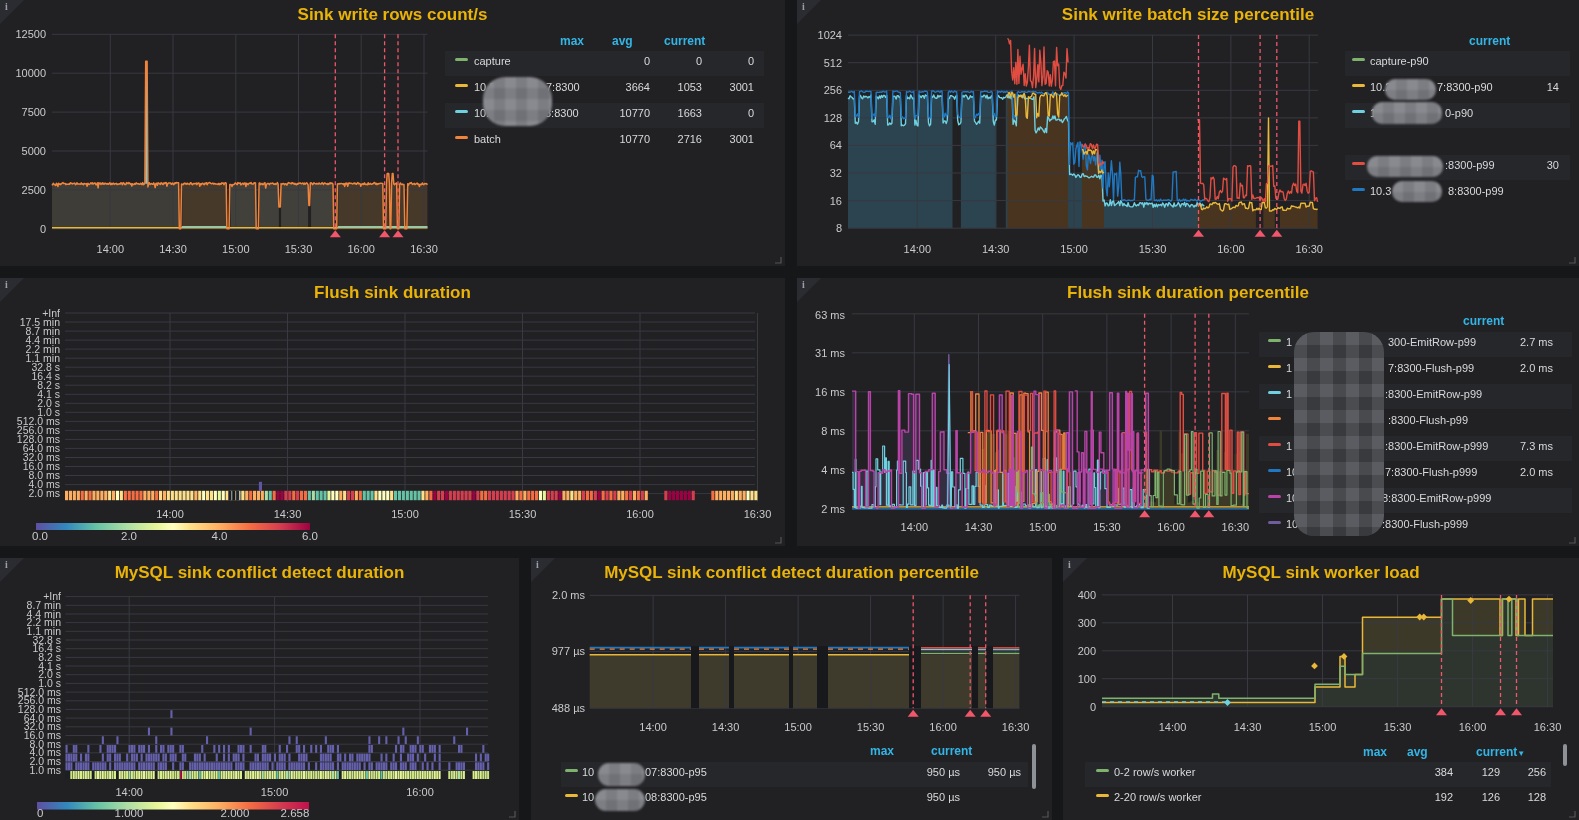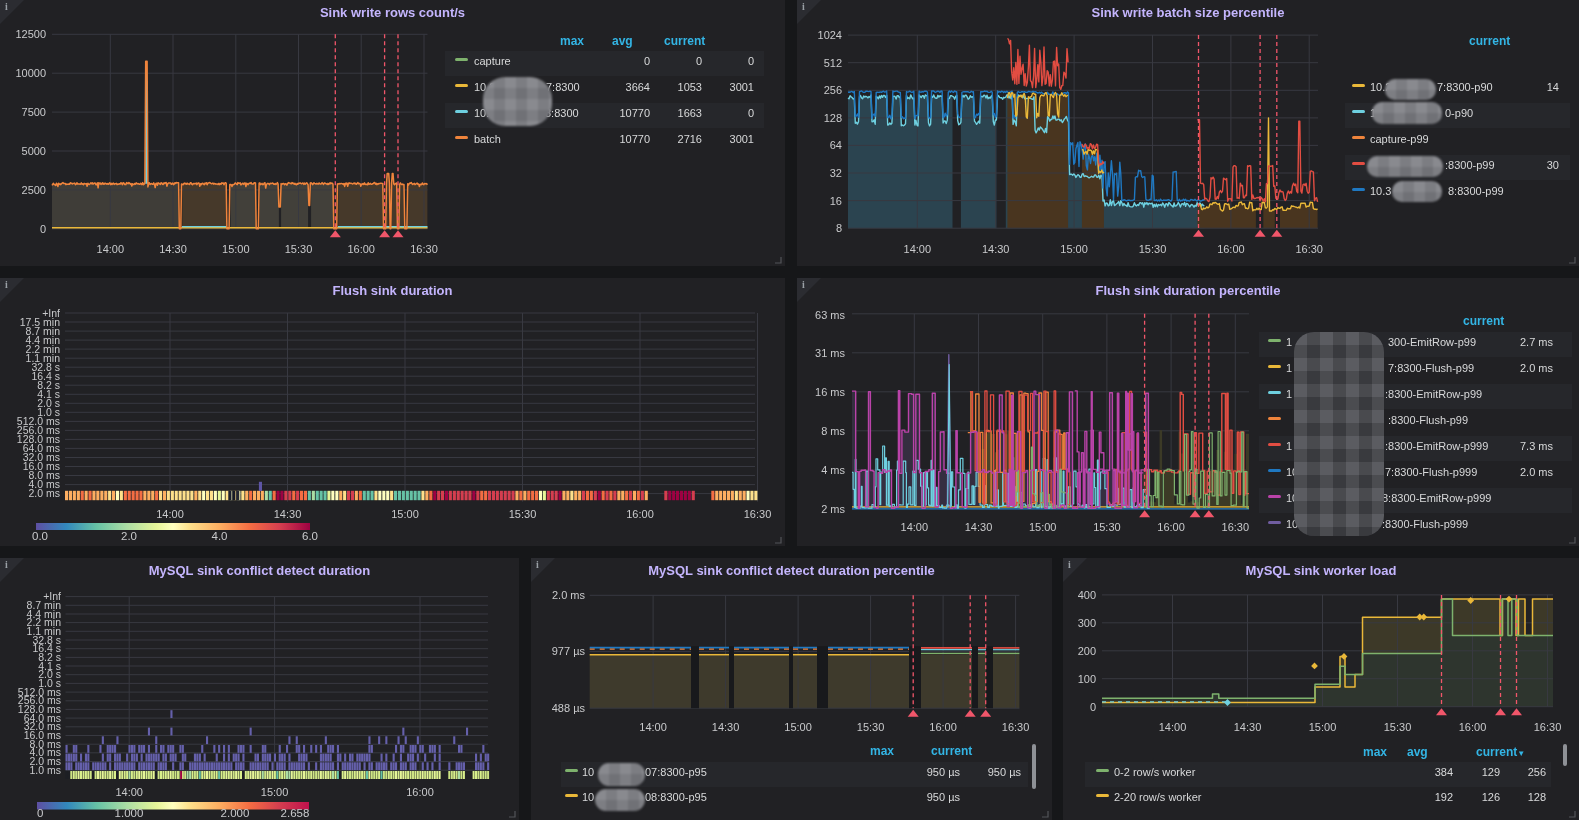--- a/index.html
+++ b/index.html
@@ -1,16 +1,16 @@
 <!DOCTYPE html>
 <html><head><meta charset="utf-8"><style>
 *{margin:0;padding:0;box-sizing:border-box}
 body{width:1579px;height:820px;background:#161719;font-family:"Liberation Sans",sans-serif;position:relative;overflow:hidden}
 .panel{position:absolute;background:#212124;overflow:hidden}
-.title{position:absolute;top:5px;left:0;right:0;text-align:center;color:#c4b5fd;font-size:13px;font-weight:bold}
+.title{position:absolute;top:5px;left:0;right:0;text-align:center;color:#eab308;font-size:17px;font-weight:bold}
 .corner{position:absolute;top:0;left:0;width:0;height:0;border-top:24px solid #2b2c31;border-right:24px solid transparent}
 .iico{position:absolute;top:1px;left:5px;color:#9aa0a6;font-size:10px;font-weight:bold;font-family:"Liberation Serif",serif}
 svg{position:absolute;top:0;left:0}
 .lrow{position:absolute;font-size:11px;color:#d8d9da;white-space:nowrap}
 .dash{position:absolute;width:13px;height:3px;border-radius:2px;top:7px}
 .val{position:absolute;text-align:right}
 .blob{position:absolute;background:#7d7e83;border-radius:14px;filter:blur(1.2px)}
 .blob{overflow:hidden}
 .blob:after{content:"";position:absolute;top:0;left:0;right:0;bottom:0;border-radius:inherit;background-image:linear-gradient(90deg,rgba(255,255,255,.05) 50%,rgba(0,0,0,.05) 50%),linear-gradient(rgba(255,255,255,.05) 50%,rgba(0,0,0,.05) 50%);background-size:22px 22px}
 .mblob{position:absolute;background:#47484d;border-radius:20px;filter:blur(.6px);overflow:hidden}
@@ -161,34 +161,34 @@
       <text x="45" y="66.7" text-anchor="end" font-size="11" fill="#c9cacc" font-weight="normal">512</text>
       <text x="45" y="39.1" text-anchor="end" font-size="11" fill="#c9cacc" font-weight="normal">1024</text>
       <text x="120.3" y="252.5" text-anchor="middle" font-size="11" fill="#c9cacc" font-weight="normal">14:00</text>
       <text x="198.7" y="252.5" text-anchor="middle" font-size="11" fill="#c9cacc" font-weight="normal">14:30</text>
       <text x="277.1" y="252.5" text-anchor="middle" font-size="11" fill="#c9cacc" font-weight="normal">15:00</text>
       <text x="355.5" y="252.5" text-anchor="middle" font-size="11" fill="#c9cacc" font-weight="normal">15:30</text>
       <text x="433.9" y="252.5" text-anchor="middle" font-size="11" fill="#c9cacc" font-weight="normal">16:00</text>
       <text x="512.2" y="252.5" text-anchor="middle" font-size="11" fill="#c9cacc" font-weight="normal">16:30</text>
     </svg>
     <div class="hdr" style="top:34px;left:672px;width:90px">current</div>
+    <div class="lrow" style="left:548px;top:50.5px;width:225px;height:25px;background:#26272b;">
+      <span class="dash" style="left:7px;background:#7EB26D"></span>
+      <span style="position:absolute;left:25px;top:4px">capture-p90</span>
+    </div>
     <div class="lrow" style="left:548px;top:76.5px;width:225px;height:25px;">
       <span class="dash" style="left:7px;background:#EAB839"></span>
       <span style="position:absolute;left:25px;top:4px">10.2</span>
       <span style="position:absolute;left:92px;top:4px">7:8300-p90</span>
       <span class="val" style="left:124px;width:90px;top:4px">14</span>
     </div>
     <div class="lrow" style="left:548px;top:102.5px;width:225px;height:25px;background:#26272b;">
       <span class="dash" style="left:7px;background:#6ED0E0"></span>
       <span style="position:absolute;left:25px;top:4px">10.</span>
       <span style="position:absolute;left:100px;top:4px">0-p90</span>
-    </div>
-    <div class="lrow" style="left:548px;top:128.5px;width:225px;height:25px;">
-      <span class="dash" style="left:7px;background:#EF843C"></span>
-      <span style="position:absolute;left:25px;top:4px">capture-p99</span>
     </div>
     <div class="lrow" style="left:548px;top:154.5px;width:225px;height:25px;background:#26272b;">
       <span class="dash" style="left:7px;background:#E24D42"></span>
       <span style="position:absolute;left:25px;top:4px">1</span>
       <span style="position:absolute;left:100px;top:4px">:8300-p99</span>
       <span class="val" style="left:124px;width:90px;top:4px">30</span>
     </div>
     <div class="lrow" style="left:548px;top:180.5px;width:225px;height:25px;">
       <span class="dash" style="left:7px;background:#1F78C1"></span>
       <span style="position:absolute;left:25px;top:4px">10.3</span>

